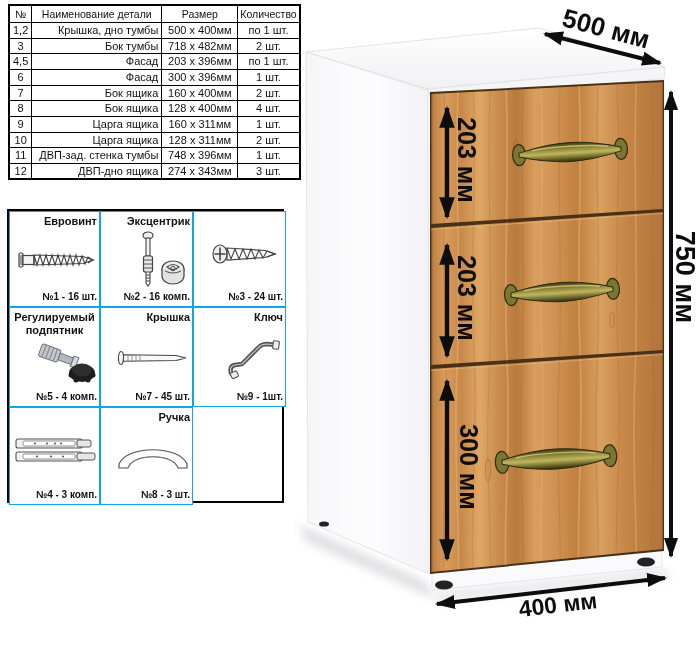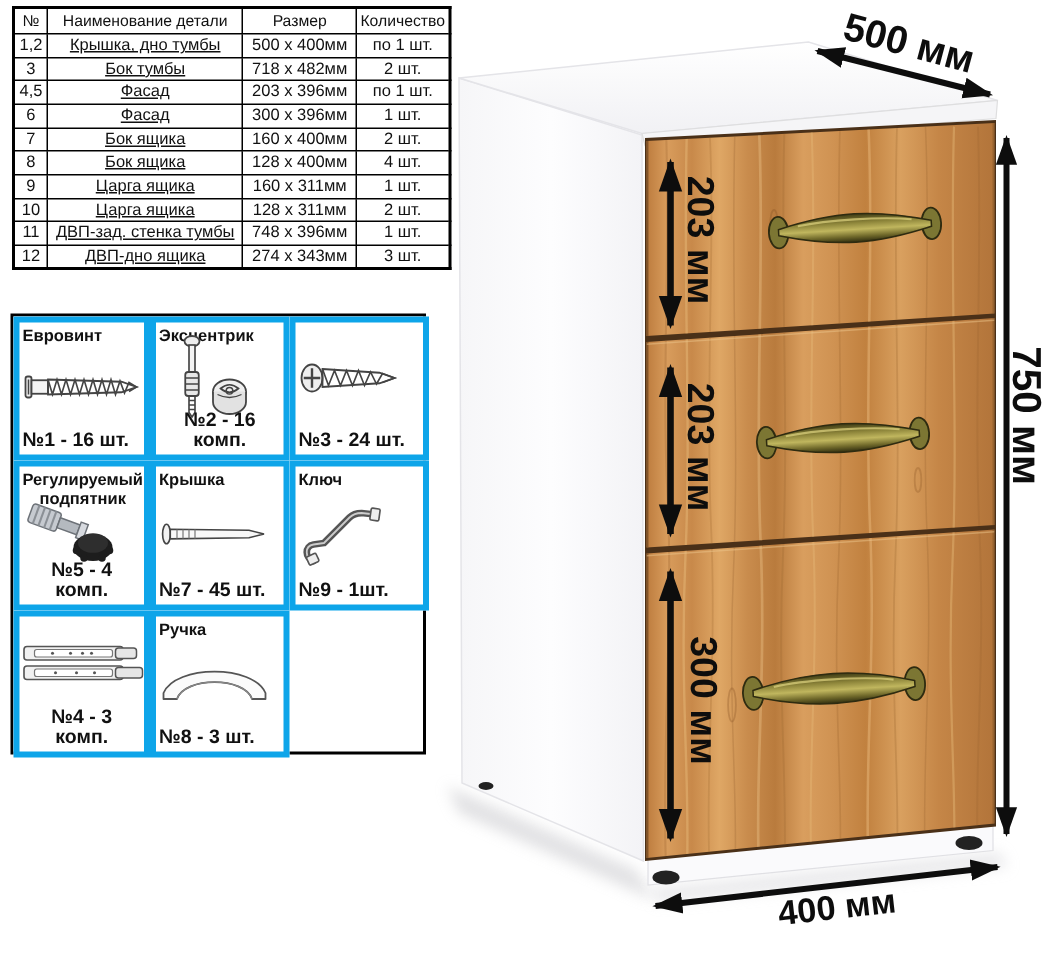--- a/index.html
+++ b/index.html
@@ -11,35 +11,35 @@
   .parts-table{
     position:absolute;left:8px;top:4px;z-index:2;
     border-collapse:collapse;border:2px solid #000;background:#fff;
     table-layout:fixed;
   }
   .parts-table th,.parts-table td{
     border:1px solid #000;font-size:11px;line-height:1.15;
     padding:1px 3px;text-align:center;white-space:nowrap;overflow:hidden;
   }
   .parts-table th{font-size:10.5px;font-weight:normal;padding:2px 2px;}
-  .parts-table td.c-name{text-align:center;text-decoration:underline;}
+  .parts-table td.c-name{text-align:right;}
   .col-num{width:20px}.col-name{width:130px}.col-size{width:76px}.col-qty{width:58px}
   
   .hw-grid{
     position:absolute;left:7px;top:209px;width:277px;height:294px;z-index:2;
     display:grid;grid-template-columns:91px 93px 93px;grid-template-rows:96px 100px 98px;
     border:2px solid #000;background:#fff;box-sizing:border-box;
   }
   .hw-cell{
-    border:4px solid #0ea5e9;box-sizing:border-box;background:#fff;
-    display:flex;flex-direction:column;align-items:flex-start;justify-content:space-between;
+    border:1px solid #0ea5e9;box-sizing:border-box;background:#fff;
+    display:flex;flex-direction:column;align-items:flex-end;justify-content:space-between;
     padding:3px 2px 3px 2px;
   }
   .hw-name{font-weight:bold;font-size:11px;text-align:center;line-height:1.18;}
-  .hw-count{font-weight:bold;font-size:13px;text-align:center;line-height:1;padding-bottom:1px;}
+  .hw-count{font-weight:bold;font-size:10px;text-align:center;line-height:1;padding-bottom:1px;}
   .hw-icon{flex:1;display:flex;align-items:center;justify-content:center;min-height:0;}
   
   .scene{position:absolute;left:0;top:0;width:700px;height:648px;z-index:1;}
   .dim{
     position:absolute;z-index:3;font-weight:bold;color:#0d0d0d;white-space:nowrap;
     transform:translate(-50%,-50%);pointer-events:none;
   }
 </style>
 </head>
 <body>

